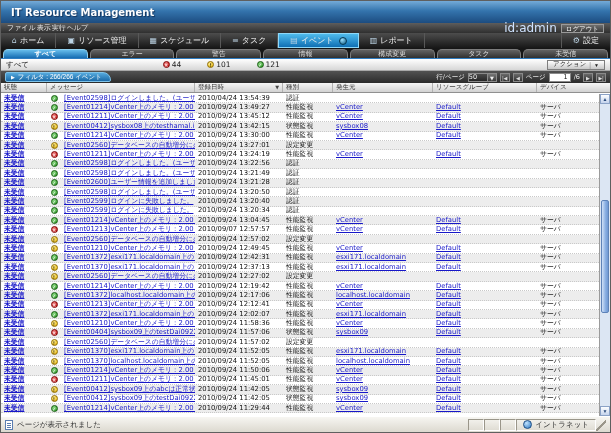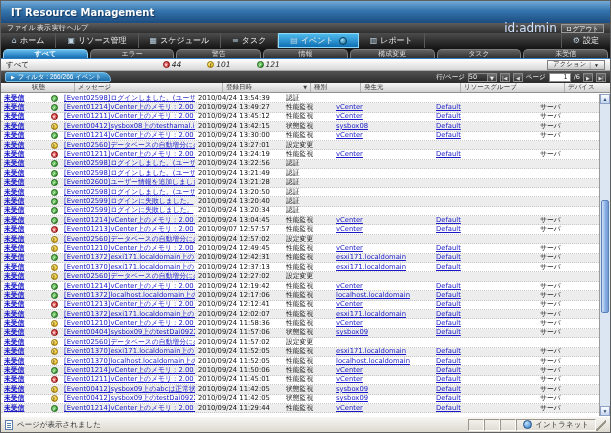--- a/index.html
+++ b/index.html
@@ -40,21 +40,21 @@
   .tab { flex:1; text-align:center; font-size:7px; line-height:9px; color:#ddd;
          background:linear-gradient(#636363,#303030); border:1px solid #7c7c7c; border-bottom:none;
          border-radius:5px 5px 0 0; cursor:pointer; }
   .tab.active { background:linear-gradient(#66bceb,#156cb2); color:#fff; font-weight:bold;
                 border-color:#8fd0ef; }
 
   
   .countbar { height:12px; flex:0 0 12px; display:flex; align-items:center; padding:0 5px;
               background:linear-gradient(#ffffff,#d7d7d7); border-bottom:1px solid #a8a8a8;
               font-size:7.5px; color:#1c1c1c; }
-  .counts { display:flex; align-items:center; gap:26px; margin-left:auto; margin-right:auto;font-style:italic; }
+  .counts { display:flex; align-items:center; gap:26px; margin-left:auto; margin-right:auto; }
   .count-item { display:flex; align-items:center; gap:2px; }
   .sev { width:7px; height:7px; border-radius:50%; color:#fff; font-size:5px; line-height:7px;
          text-align:center; font-weight:bold; flex:0 0 7px; }
   .sev-error   { background:radial-gradient(circle at 35% 30%, #f49090, #bf0000); border:1px solid #7d0000; }
   .sev-warning { background:radial-gradient(circle at 35% 30%, #ffef9a, #e7b400); border:1px solid #8f6d00; color:#4a3a00; }
   .sev-success { background:radial-gradient(circle at 35% 30%, #8fdc86, #27931f); border:1px solid #145c0e; }
   .action-btn { margin-left:auto; display:flex; align-items:center; gap:3px; height:10px;
                 padding:0 5px; font-size:6.5px; color:#222; border:1px solid #7e7e7e;
                 background:linear-gradient(#ffffff,#c8c8c8); cursor:pointer; }
   .action-sep { color:#8a8a8a; }
@@ -71,21 +71,21 @@
   .select-value { width:18px; padding-right:2px; text-align:left; }
   .select-arrow { width:9px; height:100%; text-align:center; font-size:5px; line-height:8px;
                   background:linear-gradient(#777,#3a3a3a); border-left:1px solid #8a8a8a; cursor:pointer; }
   .pg-btn { width:10px; height:9px; font-size:5px; line-height:8px; text-align:center; color:#ddd;
             border:1px solid #8a8a8a; background:linear-gradient(#6a6a6a,#333); cursor:pointer; }
   .page-input { width:22px; height:9px; font-size:6.5px; text-align:right; border:1px solid #8a8a8a;
                 background:#fff; color:#111; padding-right:2px; font-family:"DejaVu Sans",sans-serif; }
 
   
   .thead { height:10px; flex:0 0 10px; display:flex; font-size:6.5px; color:#2e2e2e;
-           background:linear-gradient(#f6f6f6,#d2d2d2); border-bottom:1px solid #909090;padding-left:28px; }
+           background:linear-gradient(#f6f6f6,#d2d2d2); border-bottom:1px solid #909090; }
   .th { line-height:9px; padding:0 3px; border-right:1px solid #b2b2b2; display:flex;
         align-items:center; justify-content:space-between; overflow:hidden; white-space:nowrap; }
   .sort-icon { font-size:5px; color:#444; }
 
   .tbody { flex:1; display:flex; background:#fff; overflow:hidden; border-top:1px solid #fff; }
   .rows { flex:1; overflow:hidden; }
   .row { height:9.4px; display:flex; align-items:center; font-size:6.8px; line-height:9px;
          border-bottom:1px dotted #c9c9c9; background:#fff; white-space:nowrap; }
   .row:nth-child(even) { background:#ededed; }
   .cell { overflow:hidden; padding:0 3px; }

